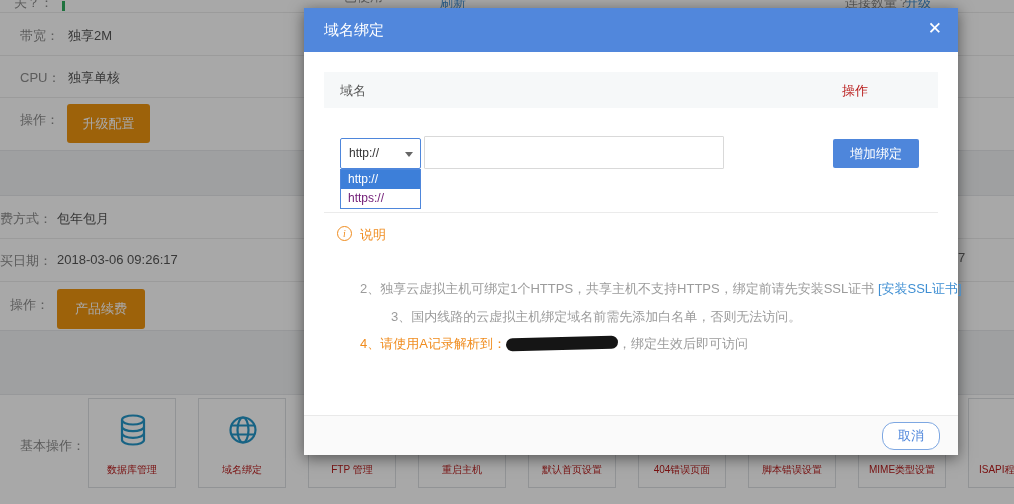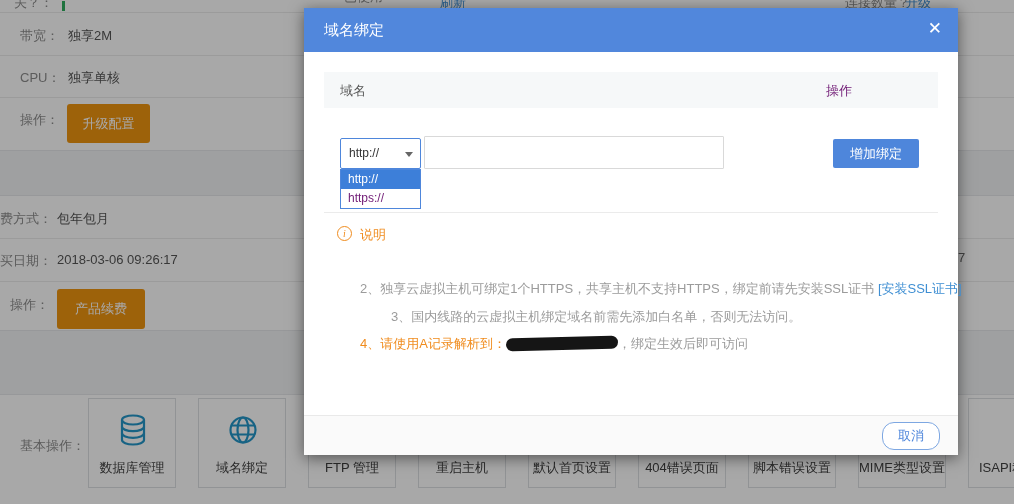--- a/index.html
+++ b/index.html
@@ -22,36 +22,36 @@
   .btn-orange { position:absolute; background:#ef9510; color:#fff; text-align:center;
     border:none; border-radius:3px; font-size:13px; cursor:pointer; }
 
   .gray-band { position:absolute; left:0; width:1014px; background:#f2f3f5;
     border-top:1px solid #e5e7ea; border-bottom:1px solid #e5e7ea; }
 
   .card { position:absolute; top:398px; width:88px; height:90px; background:#fff;
     border:1px solid #dcdfe2; cursor:pointer; }
   .card-icon { position:absolute; left:26px; top:13px; width:36px; height:36px; }
   .card-label { position:absolute; left:0; right:0; bottom:10px; text-align:center;
-    color:#404040; font-size:13px; white-space:nowrap; }
+    color:#b91c1c; font-size:10px; white-space:nowrap; }
 
   
   .overlay { position:absolute; inset:0; background:rgba(0,0,0,0.34); }
 
   
   .modal { position:absolute; left:304px; top:8px; width:654px; height:447px;
     background:#fff; box-shadow:0 3px 14px rgba(0,0,0,0.5); }
   .m-header { position:absolute; left:0; top:0; right:0; height:44px; background:#5187dc; }
   .m-title { position:absolute; left:20px; top:13px; color:#fff; font-size:15px; }
   .m-close { position:absolute; right:16px; top:11px; color:#fff; font-size:17px;
     font-weight:bold; cursor:pointer; line-height:20px; }
   .m-table-head { position:absolute; left:20px; right:20px; top:64px; height:36px;
     background:#f6f8f9; }
   .th-domain { position:absolute; left:16px; top:10px; color:#555; }
-  .th-action { position:absolute; right:86px; top:10px; color:#701a75; }
+  .th-action { position:absolute; right:70px; top:10px; color:#b91c1c; }
 
   .sel-box { position:absolute; left:36px; top:130px; width:81px; height:31px;
     border:1px solid #4e86db; border-radius:2px; background:#fff; cursor:pointer; }
   .sel-text { position:absolute; left:8px; top:7px; font-size:12px; color:#333; }
   .sel-caret { position:absolute; right:7px; top:13px; width:0; height:0;
     border-left:4px solid transparent; border-right:4px solid transparent;
     border-top:5px solid #666; }
   .listbox { position:absolute; left:36px; top:161px; width:81px; background:#fff;
     border:1px solid #4e86db; z-index:30; }
   .opt { height:19px; line-height:19px; padding-left:7px; font-size:12px; color:#701a75; cursor:pointer; }

